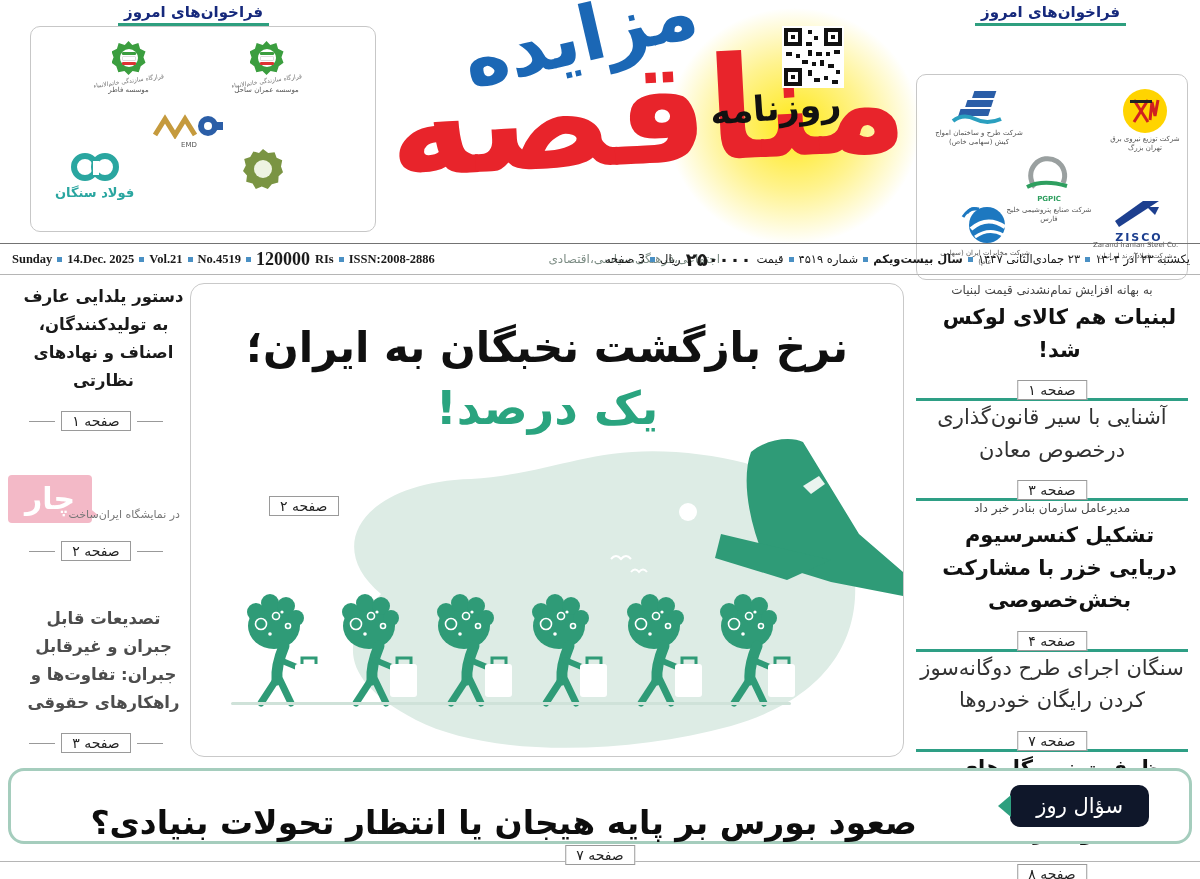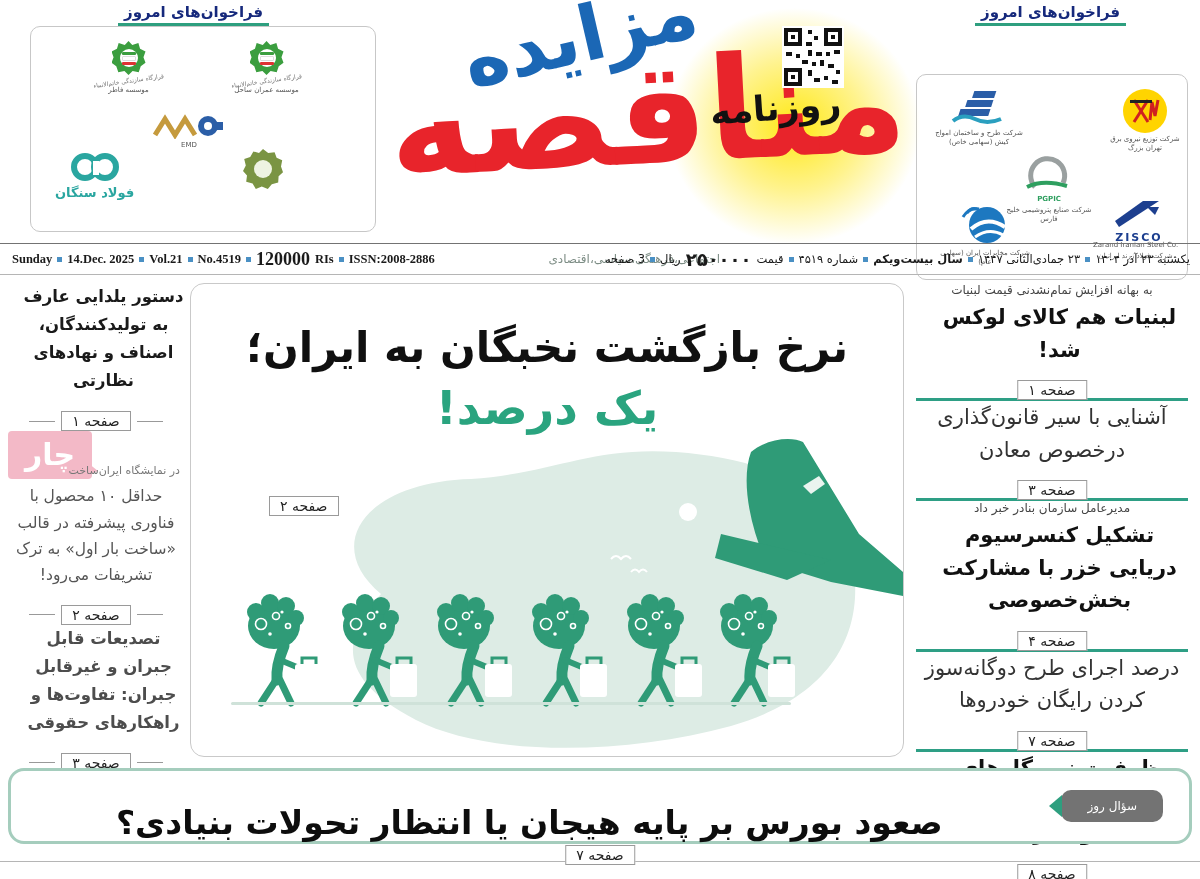--- a/index.html
+++ b/index.html
@@ -94,22 +94,22 @@
   .watermark{position:absolute;left:0;top:0;width:84px;height:48px;background:#f3b9c7;
              border-radius:4px;color:#fff;font-weight:bold;font-size:30px;line-height:48px;
              text-align:center;letter-spacing:8px;}
   .watermark:after{content:"";position:absolute;right:-6px;bottom:4px;border-left:10px solid #f3b9c7;
              border-top:8px solid transparent;border-bottom:4px solid transparent;}
   .wm-wrap .kicker{position:absolute;right:0;bottom:0;margin:4px;font-size:11px;color:#777;}
 
   
   .banner{position:absolute;left:8px;top:768px;width:1184px;height:76px;box-sizing:border-box;
           border:3px solid #a5cdbd;border-radius:16px;background:#fff;display:flex;align-items:center;z-index:7;}
-  .banner .tag{position:relative;margin-left:14px;margin-right:26px;background:#737373;color:#fff;
-               border-radius:10px;padding:9px 26px;font-size:12px;white-space:nowrap;order:0;}
+  .banner .tag{position:relative;margin-left:14px;margin-right:40px;background:#0f172a;color:#fff;
+               border-radius:10px;padding:9px 26px;font-size:21px;white-space:nowrap;order:0;}
   .banner .tag:before{content:"";position:absolute;right:auto;left:-12px;top:50%;transform:translateY(-50%);
                border-top:11px solid transparent;border-bottom:11px solid transparent;border-right:13px solid #2e9f7f;}
   .banner .bh{flex:1;text-align:center;font-size:33px;font-weight:bold;color:#0d0d0d;letter-spacing:.5px;margin-top:32px;}
   .banner-badge{position:absolute;left:50%;transform:translateX(-50%);top:845px;z-index:8;}
   .footline{position:absolute;left:0;top:861px;width:1200px;border-top:1px solid #b5b5b5;}
 </style>
 </head>
 <body>
 
 <div class="page">
@@ -407,21 +407,21 @@
   <div class="news-item">
     <div class="kicker">مدیرعامل سازمان بنادر خبر داد</div>
     <div class="headline hl-bold">تشکیل کنسرسیوم دریایی خزر با مشارکت بخش‌خصوصی</div>
     <div class="sep">
       <span class="page-badge"><span class="badge-text">صفحه ۴</span></span>
     </div>
   </div>
 
   <div class="news-item">
 
-    <div class="headline hl-reg">درصد اجرای طرح دوگانه‌سوز کردن رایگان خودروها</div>
+    <div class="headline hl-reg">سنگان اجرای طرح دوگانه‌سوز کردن رایگان خودروها</div>
     <div class="sep">
       <span class="page-badge"><span class="badge-text">صفحه ۷</span></span>
     </div>
   </div>
 
   <div class="news-item">
 
     <div class="headline hl-bold">ظرفیت نیروگاه‌های تجدیدپذیر کشور به ۳۱۶۵ مگاوات رسید</div>
     <div class="sep">
       <span class="page-badge"><span class="badge-text">صفحه ۸</span></span>
@@ -438,21 +438,20 @@
       <span class="page-badge"><span class="badge-text">صفحه ۱</span></span>
       <span class="dash"></span>
     </div>
   </div>
 
   <div class="side-item">
     <div class="wm-wrap">
       <span class="watermark">چار</span>
       <span class="kicker">در نمایشگاه ایران‌ساخت</span>
     </div>
-    <div class="headline hl-reg">حداقل ۱۰ محصول با فناوری پیشرفته در قالب «ساخت بار اول» به ترک تشریفات می‌رود!</div>
     <div class="dash-badge">
       <span class="dash"></span>
       <span class="page-badge"><span class="badge-text">صفحه ۲</span></span>
       <span class="dash"></span>
     </div>
   </div>
 
   <div class="side-item">
 
     <div class="headline hl-bold">تصدیعات قابل جبران و غیرقابل جبران: تفاوت‌ها و راهکارهای حقوقی</div>

